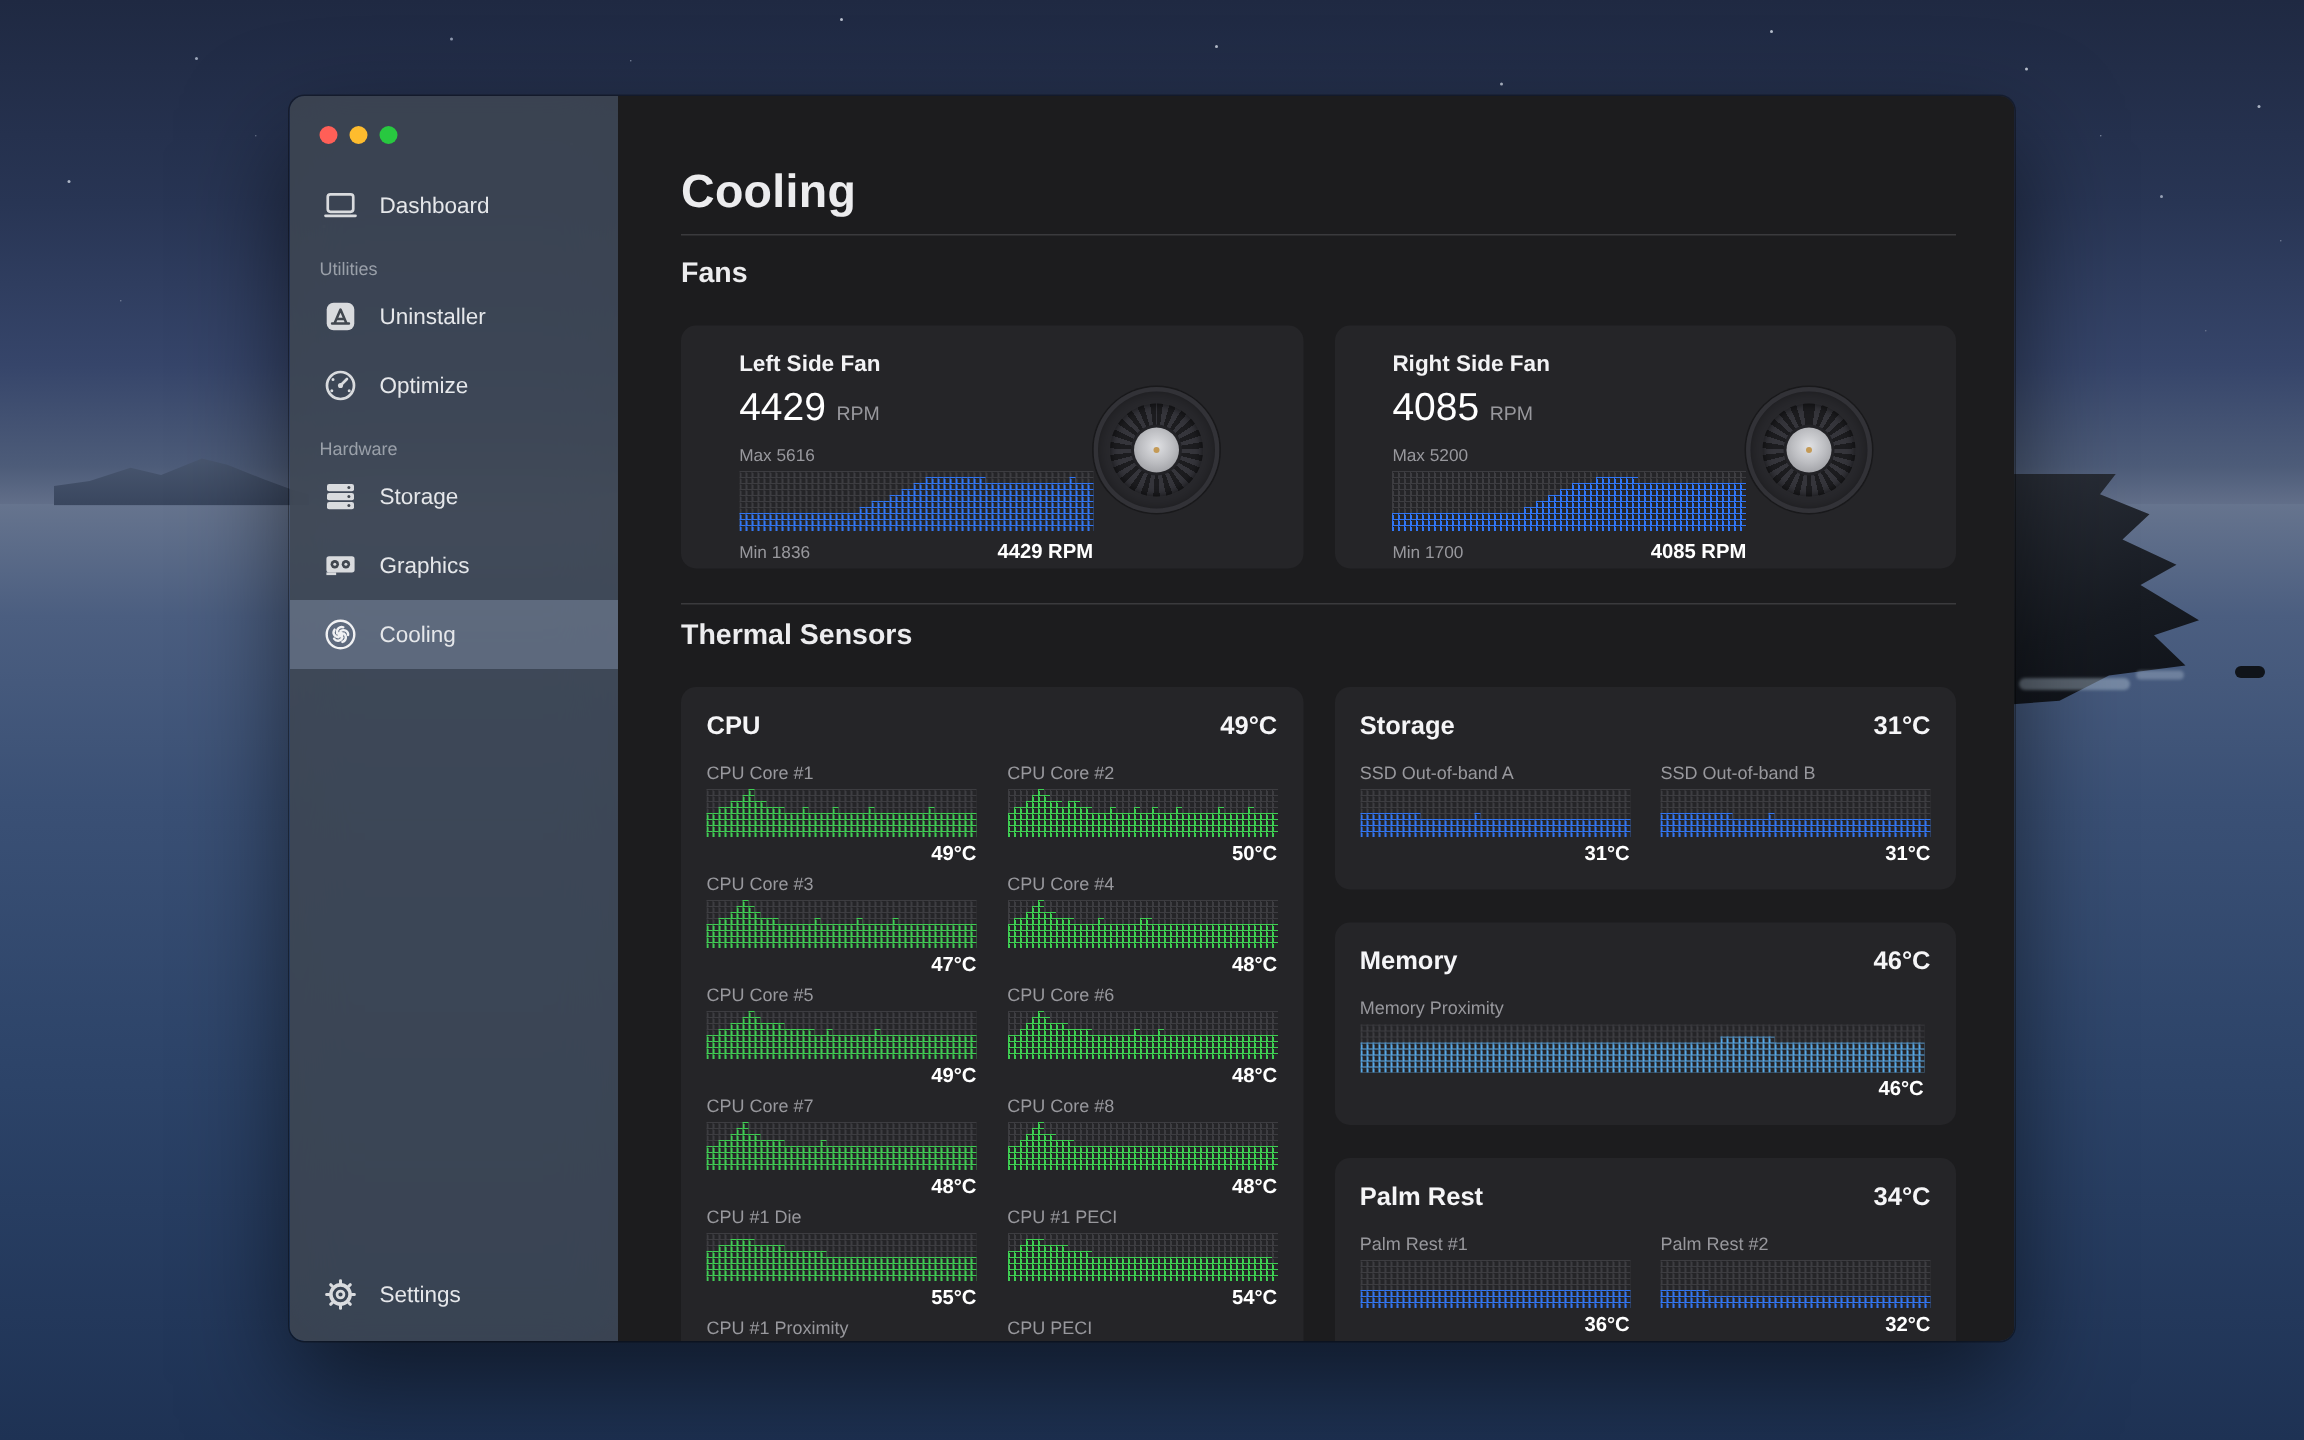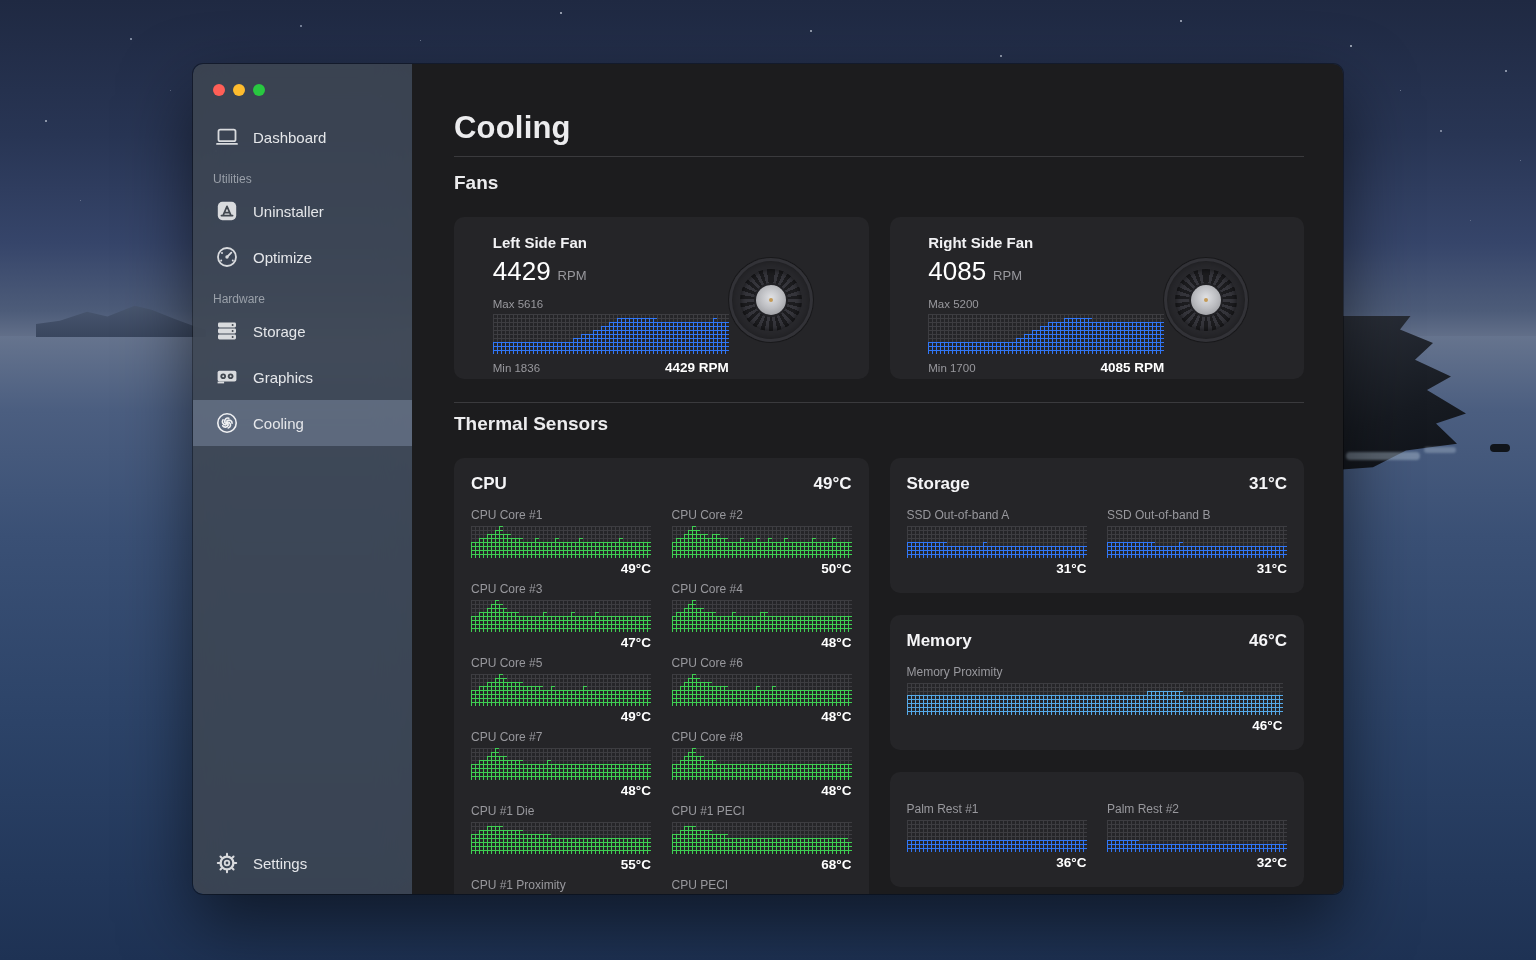--- a/index.html
+++ b/index.html
@@ -922,21 +922,21 @@
                   <div class="dotcol" style="height: 16px; --c: #3ecf52;"></div>
                   <div class="dotcol" style="height: 16px; --c: #3ecf52;"></div>
                   <div class="dotcol" style="height: 16px; --c: #3ecf52;"></div>
                   <div class="dotcol" style="height: 16px; --c: #3ecf52;"></div>
                   <div class="dotcol" style="height: 16px; --c: #3ecf52;"></div>
                   <div class="dotcol" style="height: 16px; --c: #3ecf52;"></div>
                   <div class="dotcol" style="height: 16px; --c: #3ecf52;"></div>
                   <div class="dotcol" style="height: 16px; --c: #3ecf52;"></div>
                   <div class="dotcol" style="height: 12px; --c: #3ecf52;"></div>
                 </div>
-                <div class="tile-temp">68°C</div>
+                <div class="tile-temp">54°C</div>
               </div>
               <div class="tile" style="width: 180px;">
                 <div class="tile-label">CPU #1 Proximity</div>
               </div>
               <div class="tile" style="width: 180px;">
                 <div class="tile-label">CPU PECI</div>
               </div>
             </div>
         </div>
       </div>
@@ -1154,20 +1154,24 @@
                   <div class="dotcol" style="height: 20px; --c: #55a9e8;"></div>
                   <div class="dotcol" style="height: 20px; --c: #55a9e8;"></div>
                   <div class="dotcol" style="height: 20px; --c: #55a9e8;"></div>
                   <div class="dotcol" style="height: 20px; --c: #55a9e8;"></div>
                 </div>
                 <div class="tile-temp">46°C</div>
               </div>
             </div>
         </div>
         <div class="card sensor-card">
+          <div class="card-head">
+            <span class="card-title">Palm Rest</span>
+            <span class="card-temp">34°C</span>
+          </div>
           <div class="sensor-grid">
               <div class="tile" style="width: 180px;">
                 <div class="tile-label">Palm Rest #1</div>
                 <div class="dotchart" style="width: 180px; height: 32px;">
                   <div class="dotcol" style="height: 12px; --c: #3076f6;"></div>
                   <div class="dotcol" style="height: 12px; --c: #3076f6;"></div>
                   <div class="dotcol" style="height: 12px; --c: #3076f6;"></div>
                   <div class="dotcol" style="height: 12px; --c: #3076f6;"></div>
                   <div class="dotcol" style="height: 12px; --c: #3076f6;"></div>
                   <div class="dotcol" style="height: 12px; --c: #3076f6;"></div>

